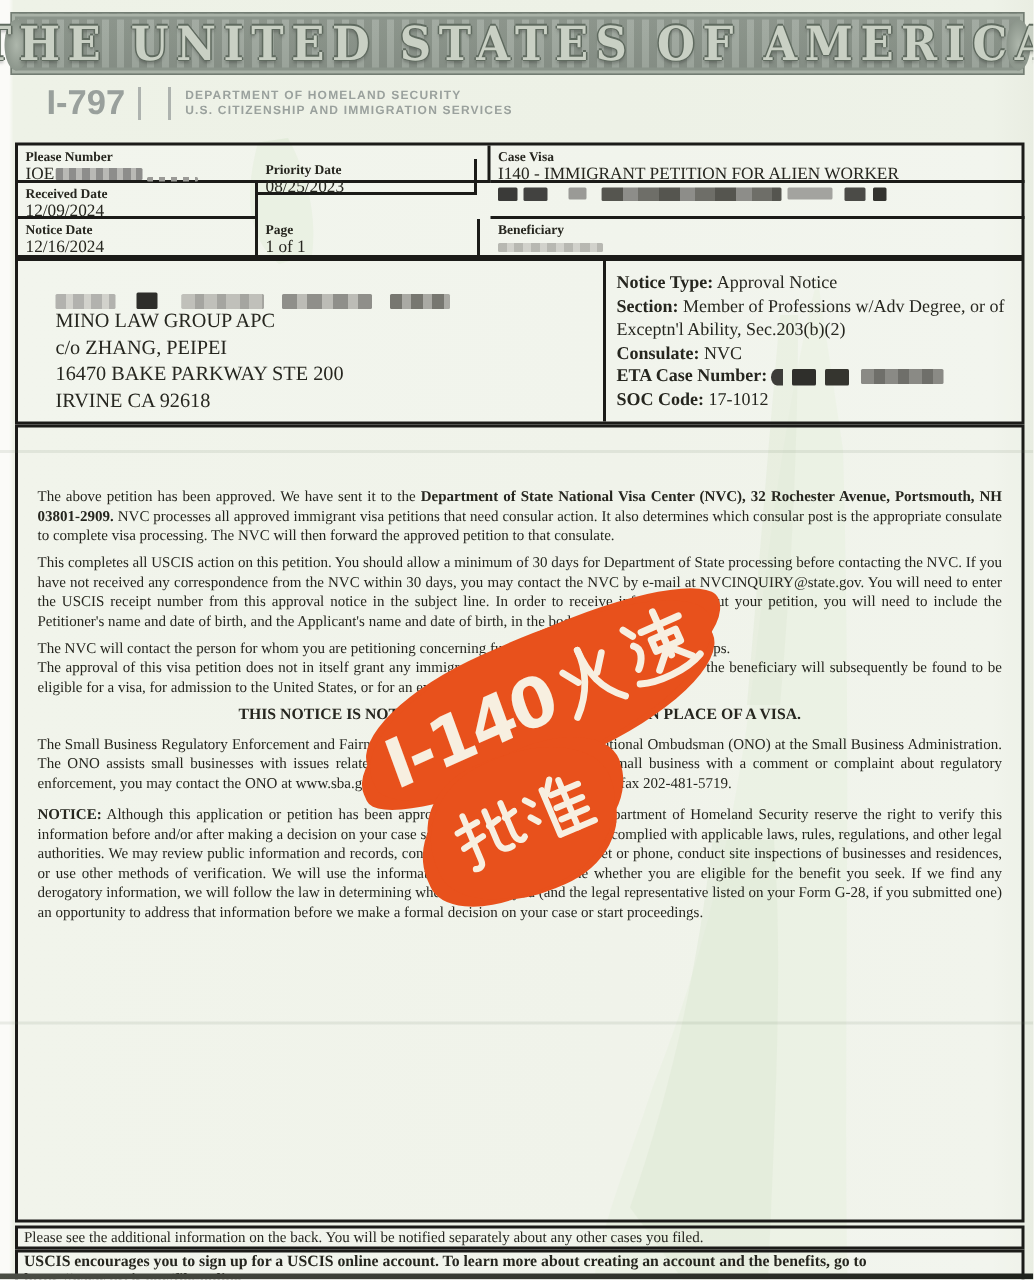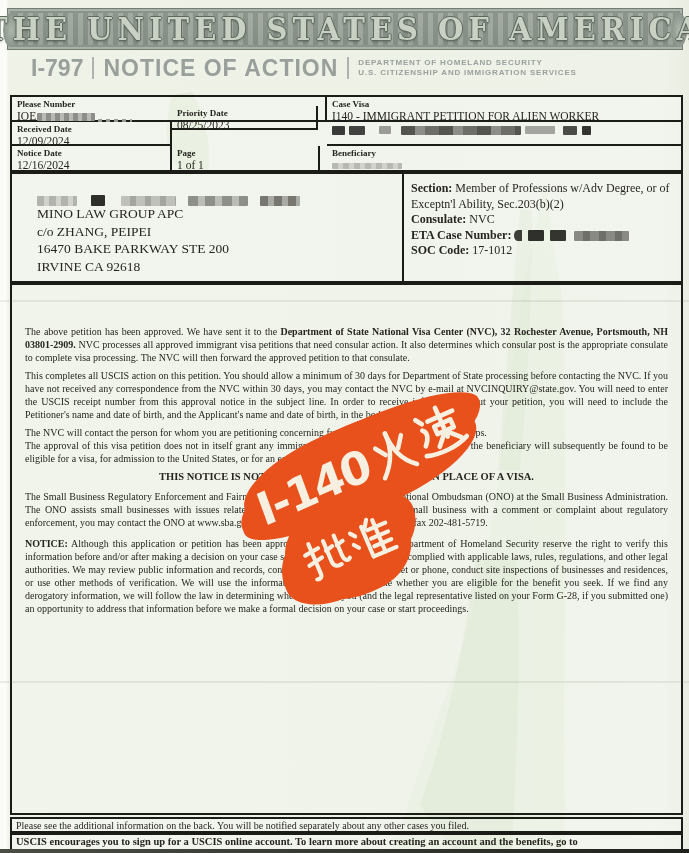--- a/index.html
+++ b/index.html
@@ -16,21 +16,21 @@
     box-shadow: inset 0 0 0 2px #a9b2a7, inset 0 0 0 4px #8a948a;
     background-image:repeating-linear-gradient(90deg, rgba(255,255,255,.10) 0 5px, rgba(0,0,0,.08) 5px 10px),
       linear-gradient(#9aa399,#8e988e);
     display:flex; align-items:center; justify-content:center; }
   .banner-end { position:absolute; top:4px; width:16px; height:34px; background:radial-gradient(#aeb7ac,#7d877d); border-radius:50%; }
   .banner-end.l { left:-5px; } .banner-end.r { right:-5px; }
   .banner-text { font-family:"DejaVu Serif", serif; font-weight:bold; font-size:29px; letter-spacing:5px;
     color:#c9d0c4; transform:scaleY(1.08); white-space:nowrap;
     text-shadow:0 1px 0 #5f6a5f, 0 -1px 0 #5f6a5f, 1px 0 0 #5f6a5f, -1px 0 0 #5f6a5f, 0 2px 2px rgba(0,0,0,.25); }
 
-  .form-header { position:absolute; left:31px; top:56px; z-index:1; display:flex; align-items:flex-start; color:#99a09c;
+  .form-header { position:absolute; left:31px; top:56px; z-index:1; display:flex; align-items:center; color:#99a09c;
     font-family:"Liberation Sans", sans-serif; }
   .fh-num { font-weight:bold; font-size:23px; line-height:24px; letter-spacing:0px; }
   .fh-sep { width:2px; height:22px; background:#aeb3af; margin:1px 9px 0 9px; }
   .fh-title { font-weight:bold; font-size:23px; line-height:24px; letter-spacing:1px; }
   .fh-agency { font-weight:bold; font-size:8px; line-height:10px; letter-spacing:.8px; padding-top:2px; color:#9aa19d; }
 
   .box { position:absolute; border:2px solid #1b1b18; background:rgba(255,255,255,.25); z-index:1; }
 
   
   .cell { position:absolute; }
@@ -87,21 +87,20 @@
 
   <div class="banner">
     <div class="banner-end l"></div>
     <div class="banner-end r"></div>
     <div class="banner-text">THE UNITED STATES OF AMERICA</div>
   </div>
 
   <div class="form-header">
     <span class="fh-num">I-797</span>
     <span class="fh-sep"></span>
-    <span class="fh-title">NOTICE OF ACTION</span>
     <span class="fh-sep"></span>
     <span class="fh-agency">
       <span>DEPARTMENT OF HOMELAND SECURITY</span><br>
       <span>U.S. CITIZENSHIP AND IMMIGRATION SERVICES</span>
     </span>
   </div>
 
   <div class="box" style="left:10px; top:95px; width:673px; height:77px;">
     <div class="cell bline rline" style="left:0; top:0; width:315px; height:25px;">
       <div class="lbl">Please Number</div>
@@ -139,20 +138,21 @@
   <div class="box" style="left:10px; top:172px; width:673px; height:111px;">
     <div style="position:absolute; left:390px; top:0; bottom:0; width:2px; background:#1b1b18;"></div>
     <div class="addr">
       <div style="height:17px; padding-top:3px;"><span class="rd" style="width:40px;height:10px;background:repeating-linear-gradient(90deg,#b2b2ae 0 7px,#d2d2cc 7px 12px);"></span><span class="rd" style="width:14px;height:11px;background:#2e2e2a;margin-left:14px;"></span><span class="rd" style="width:55px;height:10px;background:repeating-linear-gradient(90deg,#c0c0ba 0 9px,#a5a5a0 9px 15px);margin-left:16px;"></span><span class="rd" style="width:60px;height:10px;background:repeating-linear-gradient(90deg,#8f8f8a 0 10px,#bcbcb6 10px 17px);margin-left:12px;"></span><span class="rd" style="width:40px;height:10px;background:repeating-linear-gradient(90deg,#777770 0 8px,#aaaaa4 8px 14px);margin-left:12px;"></span></div>
       <div>MINO LAW GROUP APC</div>
       <div>c/o ZHANG, PEIPEI</div>
       <div>16470 BAKE PARKWAY STE 200</div>
       <div>IRVINE  CA  92618</div>
     </div>
     <div class="nbox">
+      <div><b>Notice Type:</b> <span>Approval Notice</span></div>
       <div><b>Section:</b> <span>Member of Professions w/Adv Degree, or of Exceptn'l Ability, Sec.203(b)(2)</span></div>
       <div><b>Consulate:</b> <span>NVC</span></div>
       <div><b>ETA Case Number:</b> <span class="rd" style="width:8px;height:11px;background:#3c3c38;border-radius:50% 0 0 50%;"></span><span class="rd" style="width:16px;height:11px;background:#2f2f2b;margin-left:6px;"></span><span class="rd" style="width:16px;height:11px;background:#35352f;margin-left:6px;"></span><span class="rd" style="width:55px;height:10px;background:repeating-linear-gradient(90deg,#8a8a85 0 9px,#6f6f6a 9px 16px);margin-left:8px;"></span></div>
       <div><b>SOC Code:</b> <span>17-1012</span></div>
     </div>
   </div>
 
   <div class="box" style="left:10px; top:283px; width:673px; height:532px; background:rgba(255,255,255,.18);">
     <div class="bodytxt">
       <p><span>The above petition has been approved. We have sent it to the </span><b>Department of State National Visa Center (NVC), 32 Rochester Avenue, Portsmouth, NH 03801-2909.</b><span> NVC processes all approved immigrant visa petitions that need consular action. It also determines which consular post is the appropriate consulate to complete visa processing. The NVC will then forward the approved petition to that consulate.</span></p>

